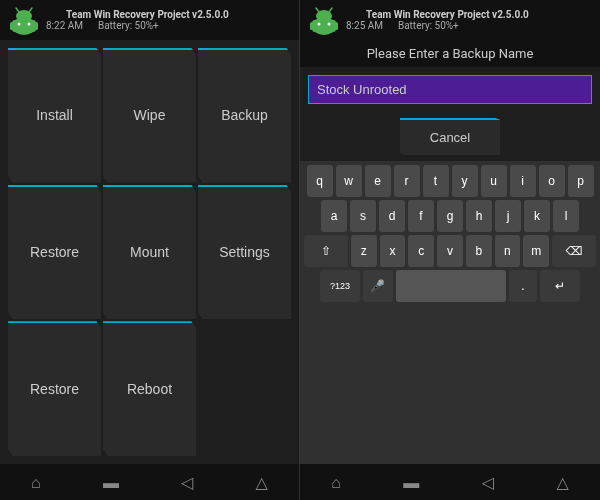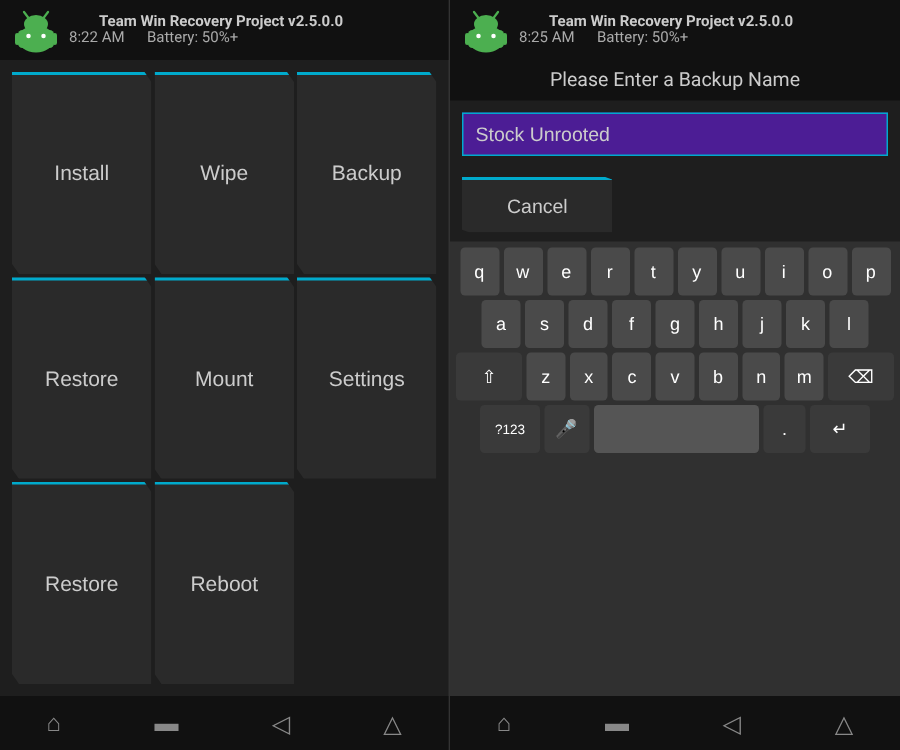--- a/index.html
+++ b/index.html
@@ -132,21 +132,21 @@
       border: 1px solid #00aacc;
       color: #ccc;
       font-size: 13px;
       padding: 6px 8px;
       outline: none;
     }
 
     .cancel-area {
       padding: 6px 8px;
       display: flex;
-      justify-content: flex-start;
+      justify-content: center;
     }
 
     .cancel-btn {
       background: #2a2a2a;
       border: none;
       color: #ccc;
       font-size: 13px;
       cursor: pointer;
       padding: 10px 30px;
       clip-path: polygon(0 0, 95% 0, 100% 5%, 100% 100%, 5% 100%, 0 95%);

